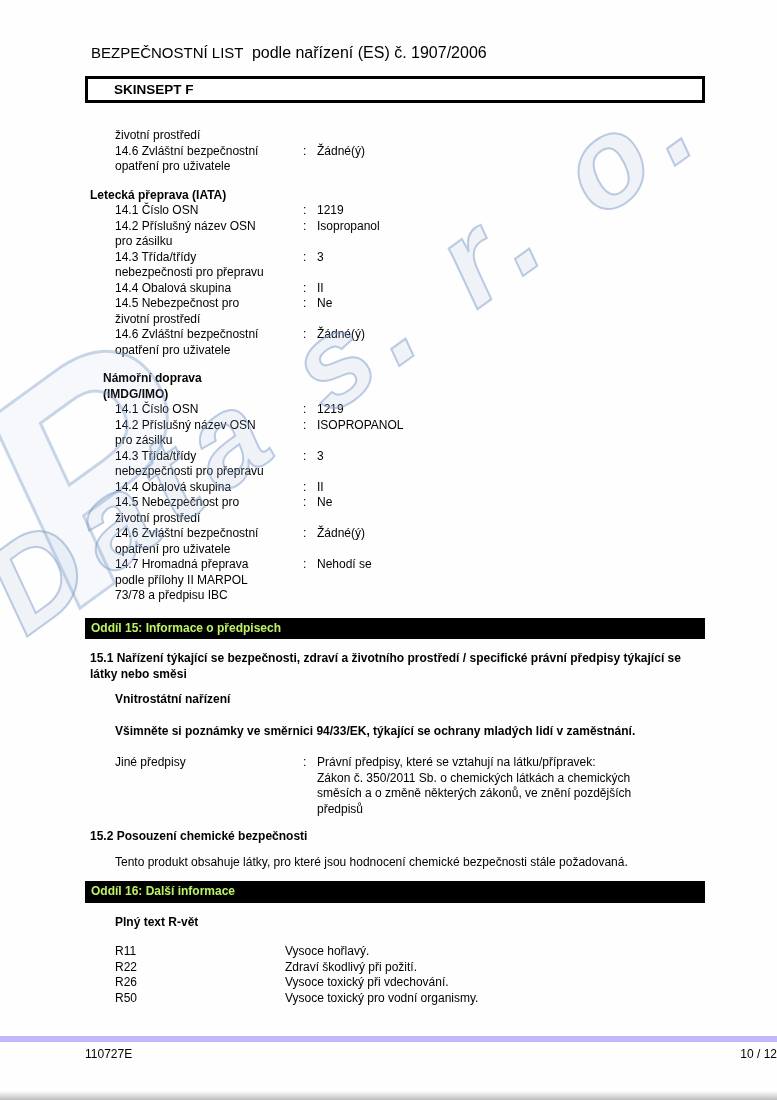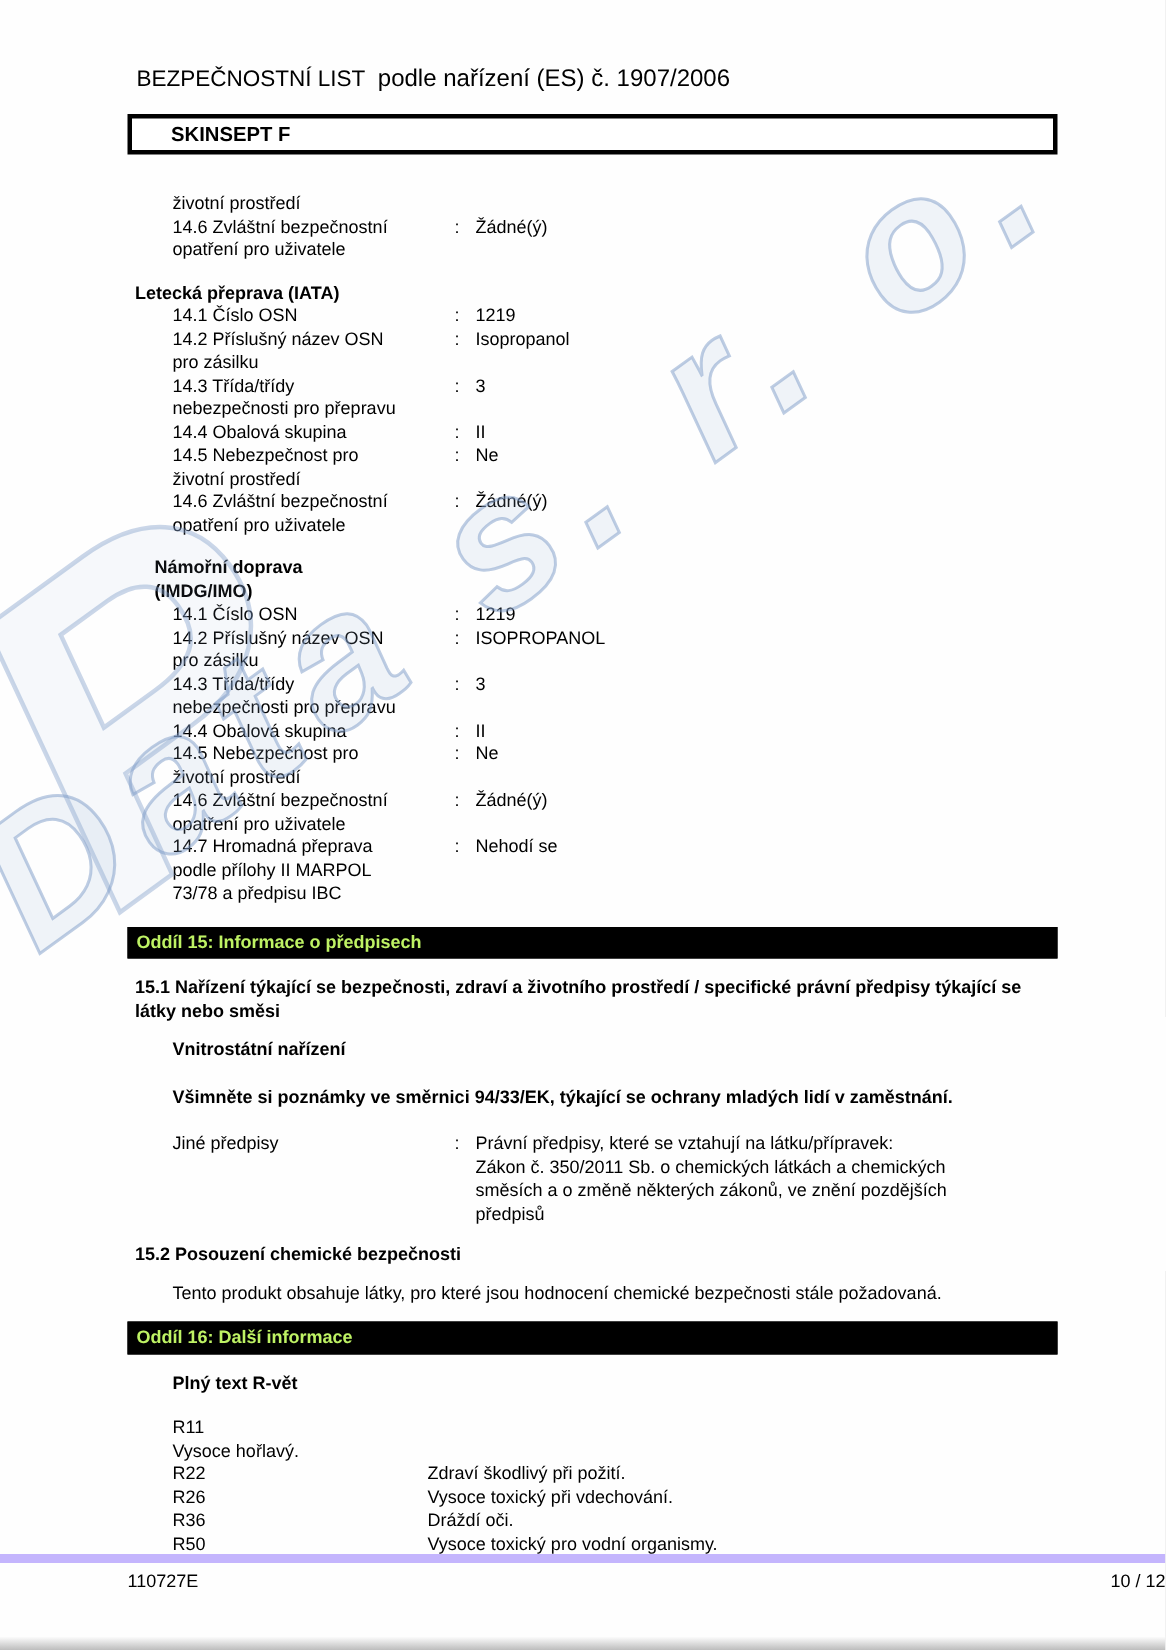--- a/index.html
+++ b/index.html
@@ -47,21 +47,21 @@
     background: #000; color: #bef264;
     border: 1px solid #000;
     font-weight: bold;
     padding: 2px 5px;
   }
 
   .bold-line { font-weight: bold; }
   .s151-heading { margin: 12px 0 0 5px; font-weight: bold; width: 614px; }
   .mt10 { margin-top: 10px; }
   .mt12 { margin-top: 12px; }
-  .mt14 { margin-top: 14px; flex-direction: column; }
+  .mt14 { margin-top: 14px; }
   .mt16 { margin-top: 16px; }
   .nowrap { white-space: nowrap; }
 
   .r-row { display: flex; margin-left: 30px; }
   .r-code { width: 170px; flex-shrink: 0; }
 
   
   .footer { position: absolute; top: 1036px; left: 0; right: 0; height: 34px; border-top: 6px solid #c4b5fd; z-index: 1; text-decoration: underline; }
   .footer-doc { position: absolute; top: 5px; left: 85px; }
   .footer-page { position: absolute; top: 5px; left: 0; right: 0; text-align: right; }
@@ -225,24 +225,20 @@
     </div>
     <div class="r-row">
       <span class="r-code">R22</span>
       <span class="r-text">Zdraví škodlivý při požití.</span>
     </div>
     <div class="r-row">
       <span class="r-code">R26</span>
       <span class="r-text">Vysoce toxický při vdechování.</span>
     </div>
     <div class="r-row">
-      <span class="r-code">R36</span>
-      <span class="r-text">Dráždí oči.</span>
-    </div>
-    <div class="r-row">
       <span class="r-code">R50</span>
       <span class="r-text">Vysoce toxický pro vodní organismy.</span>
     </div>
 
   </div>
 
   <div class="footer">
     <span class="footer-doc">110727E</span>
     <span class="footer-page">10 / 12</span>
   </div>

